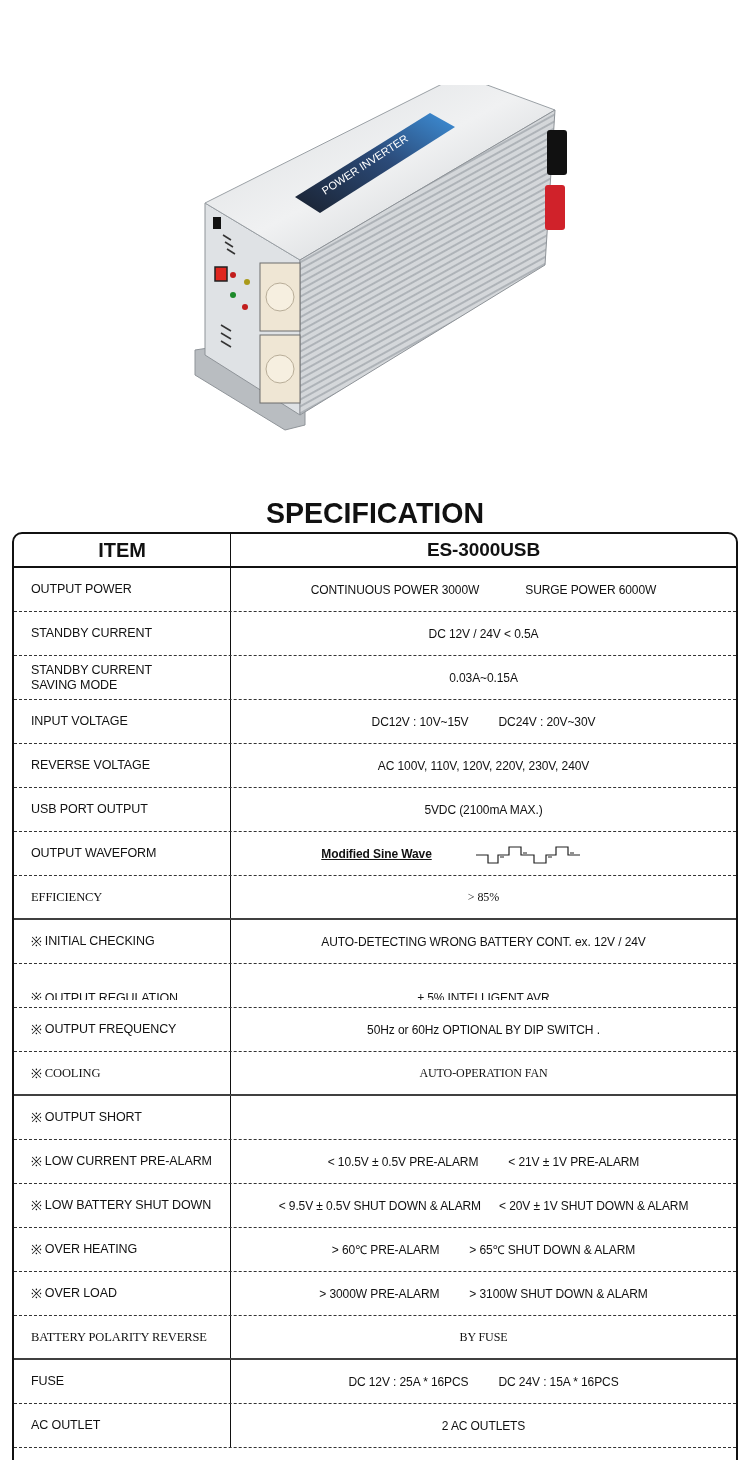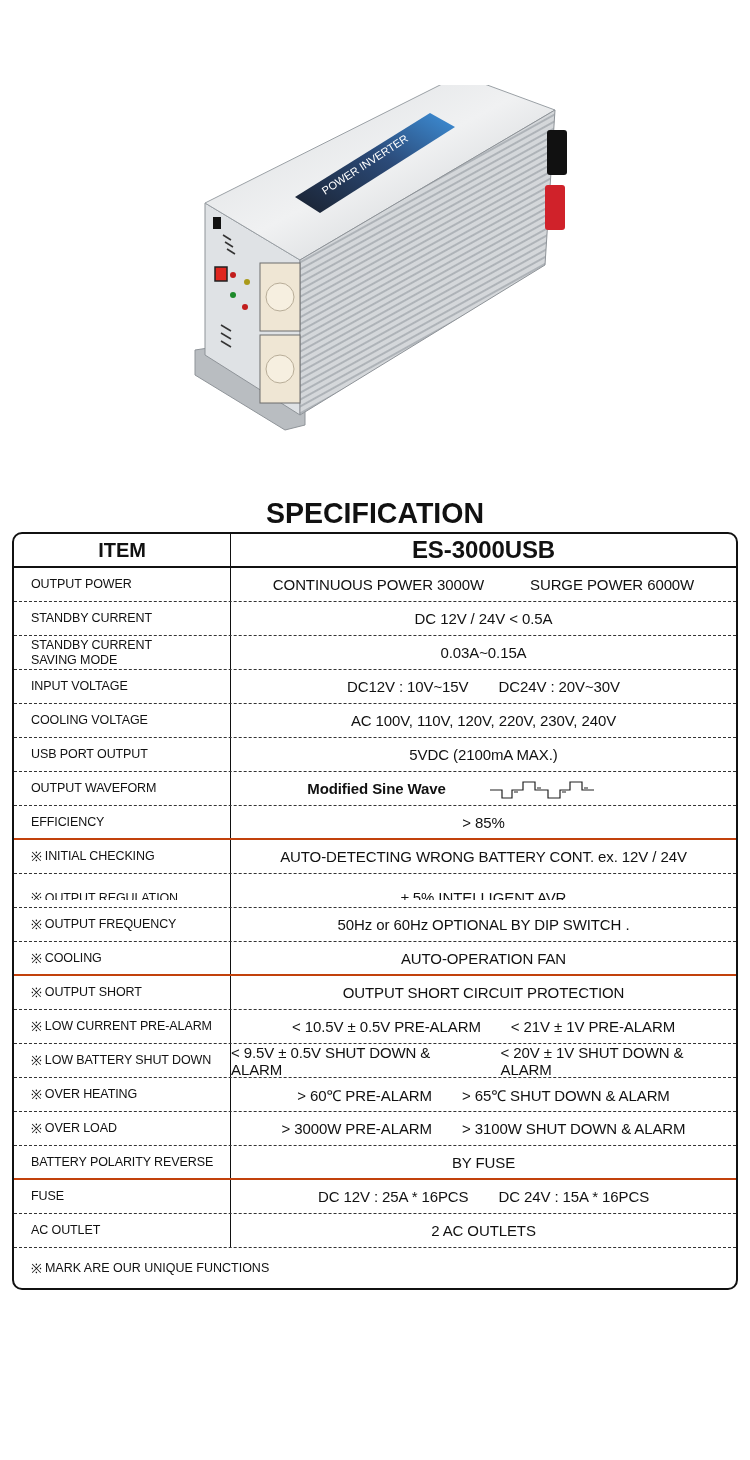--- a/index.html
+++ b/index.html
@@ -3,31 +3,31 @@
   <meta charset="utf-8">
   <style>
     html, body { margin: 0; padding: 0; background: #ffffff; }
     body { width: 750px; height: 1460px; position: relative; overflow: hidden; font-family: "Liberation Sans", sans-serif; color: #111; }
 
     .product { position: absolute; left: 185px; top: 85px; width: 390px; height: 350px; }
 
     .spec-title { position: absolute; left: 0; width: 750px; top: 496px; text-align: center; font-family: "Liberation Sans", sans-serif; font-weight: bold; font-size: 30px; letter-spacing: 0px; transform: scaleX(0.95); }
 
     .spec-table { position: absolute; left: 12px; top: 532px; width: 726px; border-left: 2px solid #111; border-right: 2px solid #111; border-top: 2px solid #111; border-bottom: 2px solid #111; box-sizing: border-box; border-radius: 10px; }
-    .row { display: flex; height: 34px; box-sizing: border-box; border-bottom: 1px dashed #333; }
+    .row { display: flex; height: 44px; box-sizing: border-box; border-bottom: 1px dashed #333; }
     .row.head { height: 34px; border-bottom: 2px solid #111; }
-    .row.group-end { border-bottom: 2px solid #c2410c; }
+    .row.group-end { border-bottom: 2px solid #404040; font-family: Liberation Serif, serif; }
     .cell-item { width: 217px; border-right: 1px solid #111; box-sizing: border-box; display: flex; align-items: center; padding-left: 17px; font-size: 12.5px; letter-spacing: -0.1px; line-height: 15px; transform-origin: left center; }
-    .cell-val { flex: 1; display: flex; align-items: center; justify-content: center; font-size: 15px; letter-spacing: -0.1px; }
+    .cell-val { flex: 1; display: flex; align-items: center; justify-content: center; font-size: 12px; letter-spacing: -0.1px; }
     .head .cell-item { justify-content: center; padding-left: 0; font-weight: bold; font-size: 20px; }
-    .head .cell-val { font-weight: bold; font-size: 24px; }
+    .head .cell-val { font-weight: bold; font-size: 19px; }
     .mark { font-size: 13px; margin-right: 3px; }
     .gap { display: inline-block; width: 46px; }
     .gap-sm { display: inline-block; width: 30px; }
-    .wave-text { font-weight: bold; margin-right: 44px; margin-left: -40px; }
+    .wave-text { font-weight: bold; margin-right: 44px; margin-left: -40px; text-decoration: underline; }
     .footer-row { display: flex; height: 40px; align-items: center; padding-left: 17px; font-size: 12.5px; }
     .clip { overflow: hidden; height: 10px; line-height: 16px; align-self: flex-end; margin-bottom: 7px; }
   </style>
 </head>
 <body>
 
 <div class="product">
   <svg width="390" height="350" viewBox="0 0 390 350">
     <defs>
       <linearGradient id="topg" x1="0" y1="0" x2="1" y2="1">
@@ -114,21 +114,21 @@
   </div>
   <div class="row">
     <div class="cell-item">INPUT VOLTAGE</div>
     <div class="cell-val">
         <span>DC12V : 10V~15V</span>
         <span class="gap-sm"></span>
         <span>DC24V : 20V~30V</span>
       </div>
   </div>
   <div class="row">
-    <div class="cell-item">COOLING VOLTAGE</div>
+    <div class="cell-item">REVERSE VOLTAGE</div>
     <div class="cell-val">AC 100V, 110V, 120V, 220V, 230V, 240V</div>
   </div>
   <div class="row">
     <div class="cell-item">USB PORT OUTPUT</div>
     <div class="cell-val">5VDC (2100mA MAX.)</div>
   </div>
   <div class="row">
     <div class="cell-item">OUTPUT WAVEFORM</div>
     <div class="cell-val">
       <span class="wave-text">Modified Sine Wave</span>
@@ -177,21 +177,20 @@
         <span>COOLING</span>
       </div>
     <div class="cell-val">AUTO-OPERATION FAN</div>
   </div>
 
   <div class="row">
     <div class="cell-item">
         <span class="mark">※</span>
         <span>OUTPUT SHORT</span>
       </div>
-    <div class="cell-val">OUTPUT SHORT CIRCUIT PROTECTION</div>
   </div>
   <div class="row">
     <div class="cell-item">
         <span class="mark">※</span>
         <span>LOW CURRENT PRE-ALARM</span>
       </div>
     <div class="cell-val">
         <span>&lt; 10.5V ± 0.5V PRE-ALARM</span>
         <span class="gap-sm"></span>
         <span>&lt; 21V ± 1V PRE-ALARM</span>

